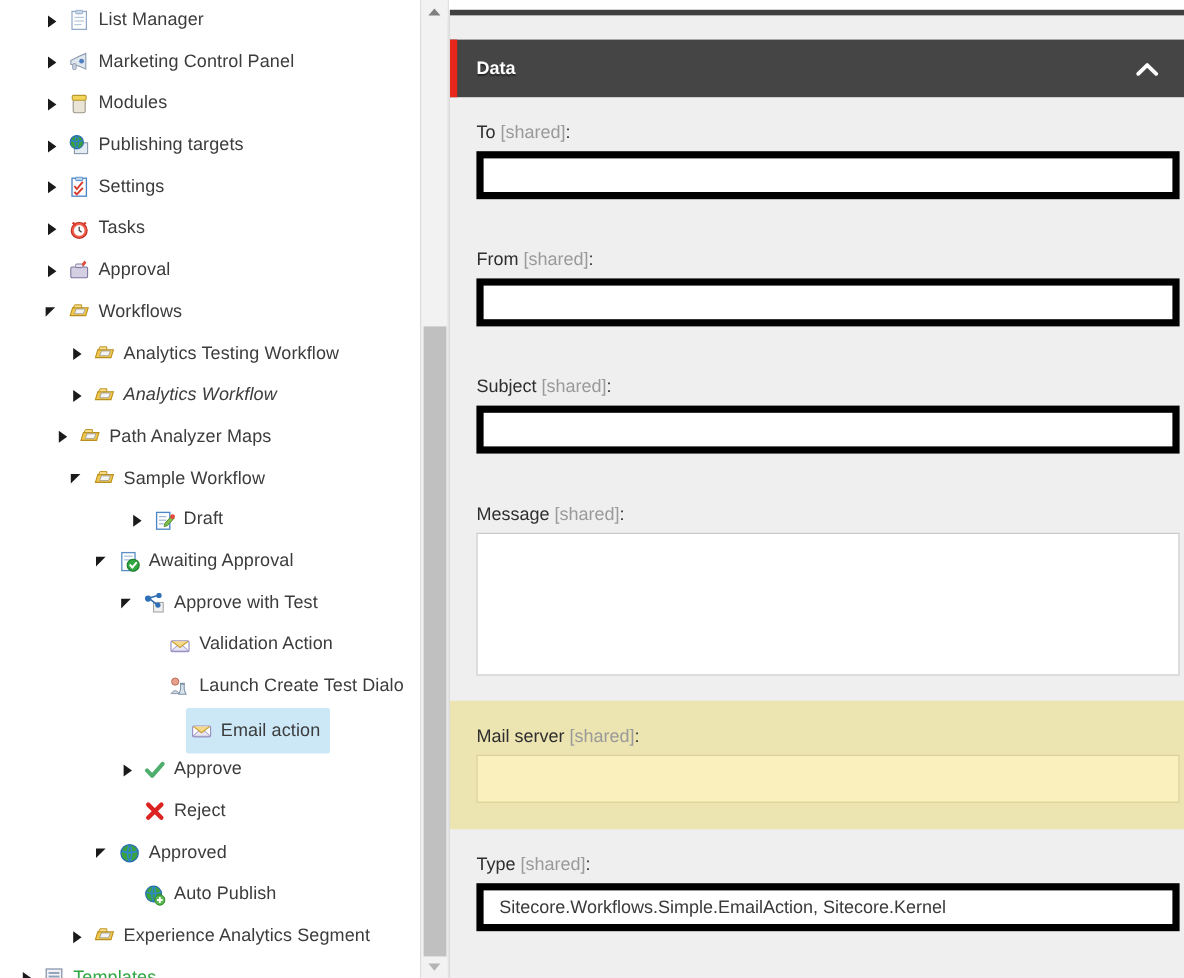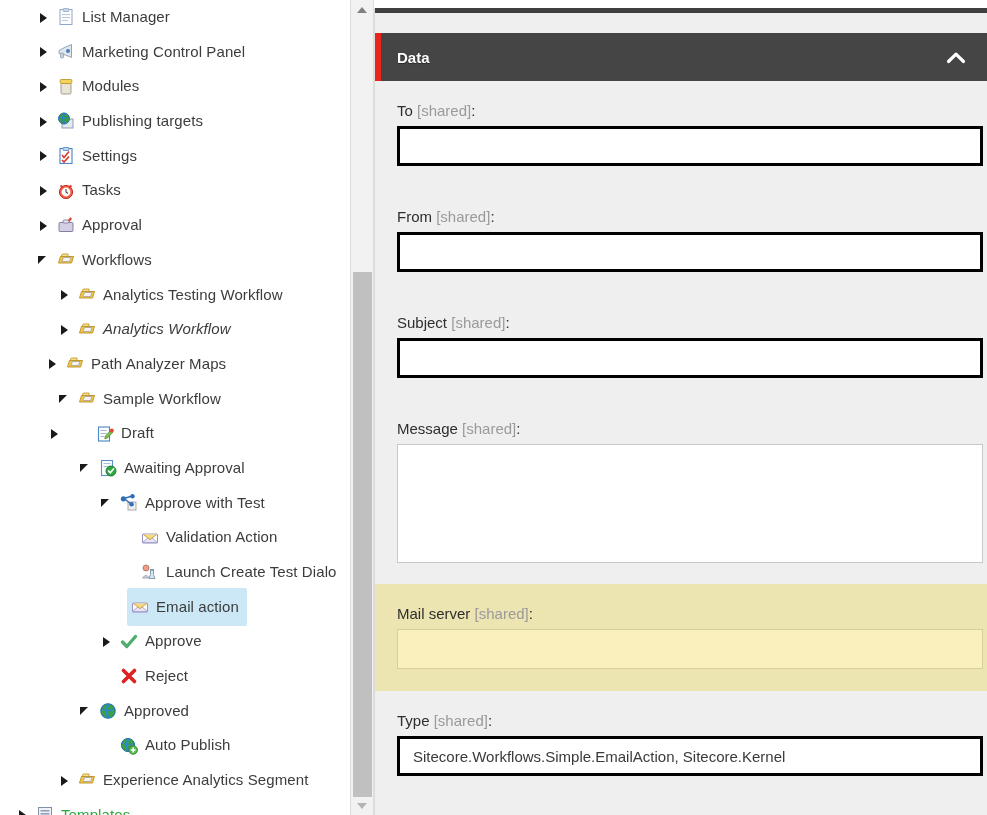--- a/index.html
+++ b/index.html
@@ -110,21 +110,21 @@
   }
   .field-block{padding:0;background:transparent;}
   .field-block.highlight{background:#ece4b1;}
   .field-label{
     padding:21px 0 7px 22px;font-size:15px;color:#2e2e2e;
   }
   .field-label .shared{color:#9a9a9a;}
   .field-label .colon{color:#2e2e2e;}
   .field-input{
     margin:0 5px 0 22px;height:40px;background:#ffffff;
-    border:3px solid #000000;box-sizing:border-box;
+    border:6px solid #000000;box-sizing:border-box;
     font-size:15px;color:#3a3a3a;
     display:flex;align-items:center;padding-left:13px;
   }
   .field-block.highlight .field-input{
     background:#faf0bd;border:1px solid #d8cf96;
   }
   .field-textarea{
     margin:0 5px 0 22px;height:119px;background:#ffffff;
     border:1px solid #c8c8c8;box-sizing:border-box;
   }
@@ -315,21 +315,21 @@
                 <path d="M1.5 12 L3.5 5.5 L16.5 5.5 L14.5 12 Z" fill="#f2c84b" stroke="#b98f1d" stroke-width=".9"></path>
                 <path d="M4 5.5 L5.3 3 L11 3 L11 5.5 Z" fill="#fae08c" stroke="#b98f1d" stroke-width=".8"></path>
                 <path d="M5 10.5 L6.5 6.5 L14 6.5 L12.5 10.5 Z" fill="#f4f4f4" stroke="#9a9a9a" stroke-width=".7"></path>
               </svg>
             </span>
             <span class="tree-label">Sample Workflow</span>
           </span>
         </div>
       </div>
       <div class="tree-row">
-        <div class="tree-inner" style="padding-left: 46px; gap: 28px;">
+        <div class="tree-inner" style="padding-left: 106px;">
           <span class="twisty collapsed"></span>
           <span class="sel-wrap">
             <span class="tree-icon ic">
               <svg width="18" height="18" viewBox="0 0 18 18">
                 <rect x="2.5" y="2" width="11" height="14" fill="#fdfdfd" stroke="#4a86c8" stroke-width="1.1"></rect>
                 <rect x="4.5" y="5" width="6" height="1" fill="#9fb9d6"></rect>
                 <rect x="4.5" y="8" width="6" height="1" fill="#9fb9d6"></rect>
                 <rect x="4.5" y="11" width="4" height="1" fill="#9fb9d6"></rect>
                 <path d="M9.5 11 L15 5 L17 7 L11.5 13 L8.8 13.8 Z" fill="#7fbf4f" stroke="#4d8a2e" stroke-width=".8"></path>
                 <circle cx="15.8" cy="5.6" r="2" fill="#e04a3a"></circle>
@@ -398,21 +398,21 @@
                 <path d="M1.5 15 q3.5 -5 7 0 Z" fill="#cfd8e4" stroke="#8896a8" stroke-width=".8"></path>
                 <path d="M9.5 7 L9.5 11.5 L8 15.5 L14 15.5 L12.5 11.5 L12.5 7 Z" fill="#d8e4ee" stroke="#7f93a8" stroke-width=".9"></path>
                 <rect x="9" y="6" width="4" height="1.4" fill="#7f93a8"></rect>
               </svg>
             </span>
             <span class="tree-label">Launch Create Test Dialo</span>
           </span>
         </div>
       </div>
       <div class="tree-row">
-        <div class="tree-inner" style="padding-left: 109px;">
+        <div class="tree-inner" style="padding-left: 80px; flex-direction: column;">
           <span class="twisty "></span>
           <span class="sel-wrap selected">
             <span class="tree-icon ic">
               <svg width="18" height="18" viewBox="0 0 18 18">
                 <rect x="1.5" y="5" width="15" height="9" rx="1" fill="#ffffff" stroke="#9a93c4" stroke-width="1"></rect>
                 <path d="M1.5 13.6 L7 8.8 L9 10.3 L11 8.8 L16.5 13.6 Z" fill="#e8e5f4" stroke="#9a93c4" stroke-width=".8"></path>
                 <path d="M2.2 5.4 L9 10.6 L15.8 5.4" fill="#f5d98a" stroke="#c9a33c" stroke-width="1"></path>
               </svg>
             </span>
             <span class="tree-label">Email action</span>

